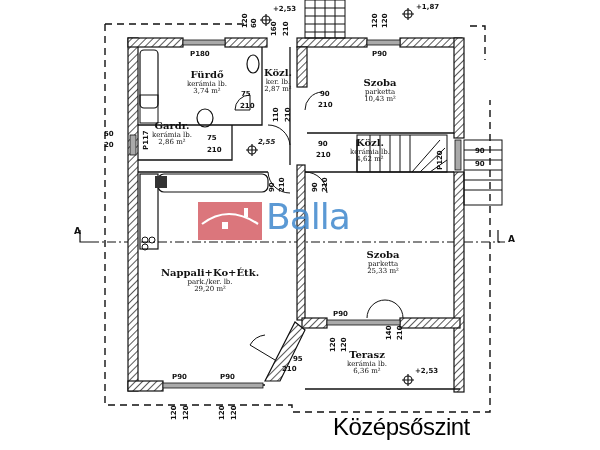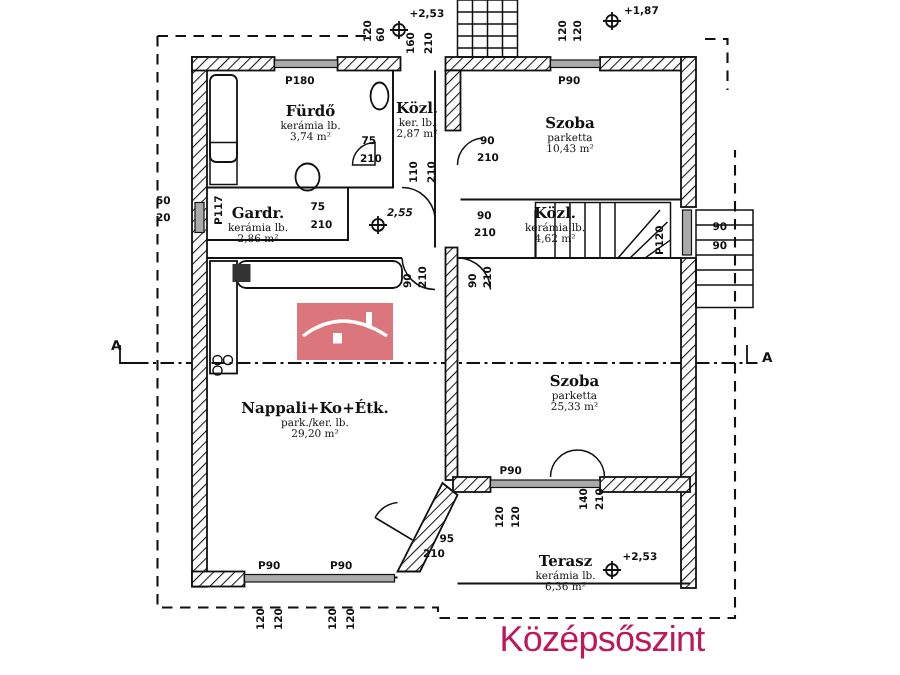--- a/index.html
+++ b/index.html
@@ -7,21 +7,21 @@
   #plan{position:absolute;left:0;top:0;}
   .lbl{position:absolute;text-align:center;line-height:1.05;white-space:nowrap;transform:translateX(-50%);}
   .rn{font-weight:bold;font-size:10px;font-family:"DejaVu Serif",serif;}
   .rm{font-size:7px;}
   .dim{position:absolute;font-size:7px;font-family:"DejaVu Sans",sans-serif;font-weight:bold;}
   .vdim{position:absolute;font-size:7px;font-family:"DejaVu Sans",sans-serif;font-weight:bold;transform:rotate(-90deg);transform-origin:left top;}
   #logo{position:absolute;left:198px;top:200px;width:210px;height:46px;}
   #logo-house{position:absolute;left:0;top:2px;width:64px;height:38px;background:#d8686e;opacity:.9;}
   #logo-word{position:absolute;left:68px;top:-4px;font-family:"DejaVu Sans",sans-serif;font-size:36px;color:#4a8fd0;opacity:.9;letter-spacing:-1px;}
   #logo-sub{position:absolute;left:64px;top:30px;font-family:"DejaVu Sans",sans-serif;font-size:14px;color:#d8686e;letter-spacing:6px;opacity:.9;}
-  #caption{position:absolute;left:333px;top:413px;font-family:"Liberation Sans",sans-serif;font-size:24px;font-stretch:condensed;color:#be185d;letter-spacing:-.5px;}
+  #caption{position:absolute;left:333px;top:413px;font-family:"Liberation Sans",sans-serif;font-size:24px;font-stretch:condensed;color:#000000;letter-spacing:-.5px;}
   .sect{position:absolute;font-family:"DejaVu Sans",sans-serif;font-size:9px;font-weight:bold;}
 </style>
 </head>
 <body>
 
 <svg id="plan" width="600" height="450" viewBox="0 0 600 450">
   <defs>
     <pattern id="hatch" patternUnits="userSpaceOnUse" width="5" height="5" patternTransform="rotate(45)">
       <rect width="5" height="5" fill="#fff"></rect>
       <line x1="0" y1="0" x2="0" y2="5" stroke="#111" stroke-width="1.4"></line>
@@ -131,41 +131,41 @@
 <div class="lbl" style="left:278px;top:68px;">
   <div class="rn">Közl.</div>
   <div class="rm">ker. lb.</div>
   <div class="rm">2,87 m²</div>
 </div>
 <div class="lbl" style="left:380px;top:78px;">
   <div class="rn">Szoba</div>
   <div class="rm">parketta</div>
   <div class="rm">10,43 m²</div>
 </div>
-<div class="lbl" style="left:172px;top:138px;">
+<div class="lbl" style="left:172px;top:121px;">
   <div class="rn">Gardr.</div>
   <div class="rm">kerámia lb.</div>
   <div class="rm">2,86 m²</div>
 </div>
 <div class="lbl" style="left:370px;top:138px;">
   <div class="rn">Közl.</div>
   <div class="rm">kerámia lb.</div>
   <div class="rm">4,62 m²</div>
 </div>
 <div class="lbl" style="left:210px;top:268px;">
   <div class="rn">Nappali+Ko+Étk.</div>
   <div class="rm">park./ker. lb.</div>
   <div class="rm">29,20 m²</div>
 </div>
 <div class="lbl" style="left:383px;top:250px;">
   <div class="rn">Szoba</div>
   <div class="rm">parketta</div>
   <div class="rm">25,33 m²</div>
 </div>
-<div class="lbl" style="left:377px;top:350px;margin-top:20px;">
+<div class="lbl" style="left:367px;top:350px;">
   <div class="rn">Terasz</div>
   <div class="rm">kerámia lb.</div>
   <div class="rm">6,36 m²</div>
 </div>
 
 <div class="dim" style="left:273px;top:5px;">+2,53</div>
 <div class="dim" style="left:416px;top:3px;">+1,87</div>
 <div class="dim" style="left:258px;top:138px;font-style:italic;">2,55</div>
 <div class="dim" style="left:415px;top:367px;">+2,53</div>
 
@@ -216,15 +216,16 @@
 <div class="sect" style="left:508px;top:234px;">A</div>
 
 <div id="logo">
   <div id="logo-house">
     <svg width="64" height="38" viewBox="0 0 64 38">
       <path d="M4 22 Q30 2 60 22" stroke="#fff" stroke-width="2.2" fill="none"></path>
       <rect x="24" y="20" width="6" height="7" fill="#fff"></rect>
       <rect x="46" y="6" width="4" height="9" fill="#fff"></rect>
     </svg>
   </div>
+  <div id="logo-word">Balla</div>
 </div>
 
 <div id="caption">Középsőszint</div>
 
 </body></html>

